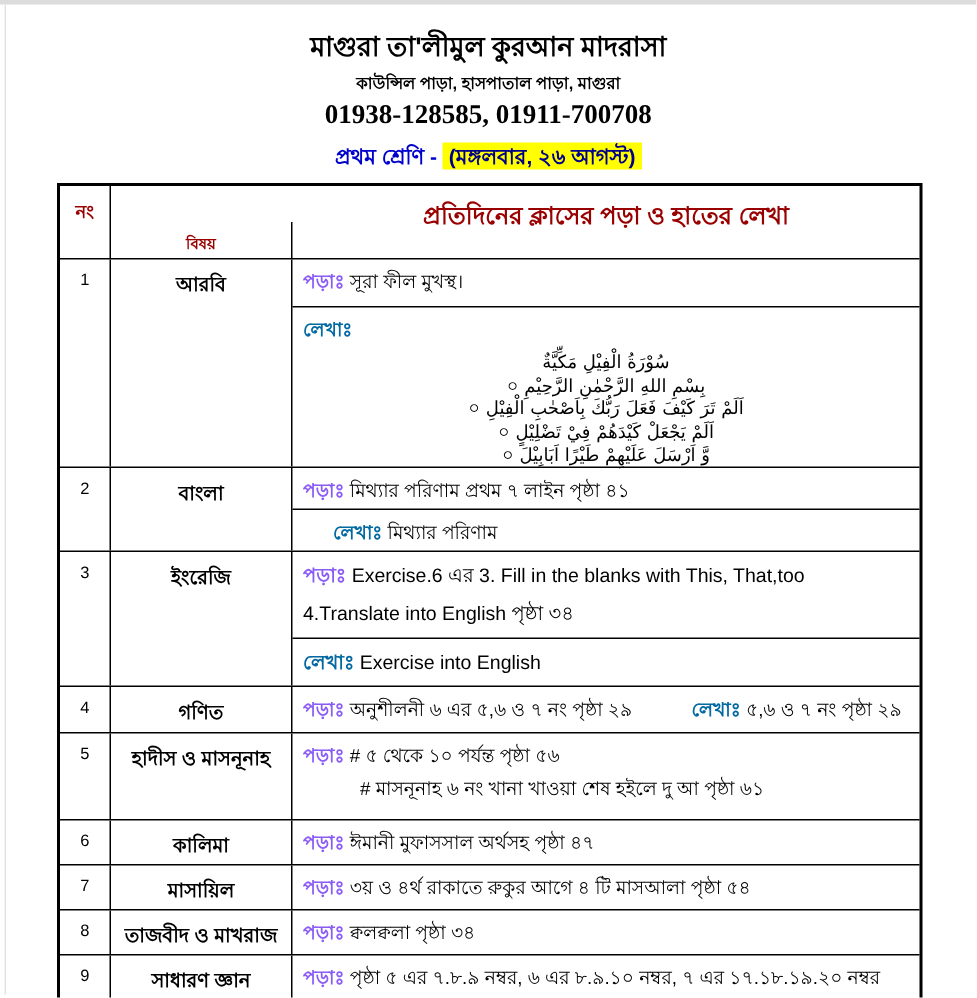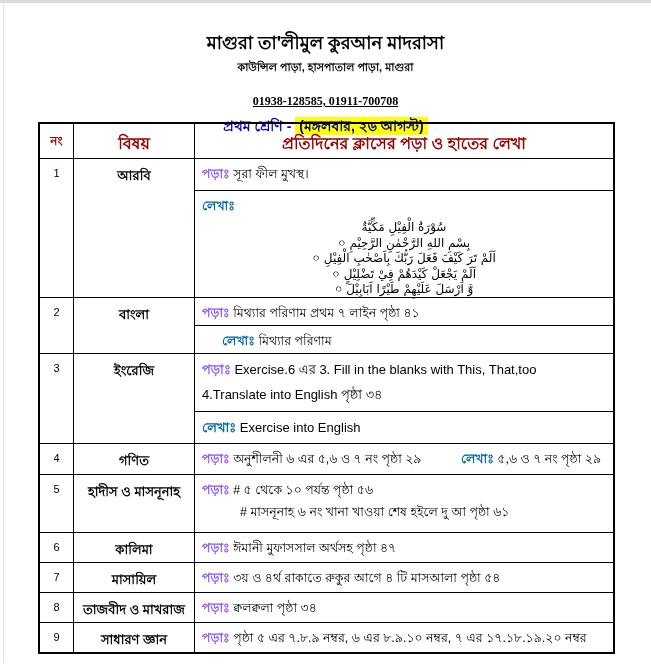--- a/index.html
+++ b/index.html
@@ -10,24 +10,24 @@
     font-family: "Liberation Sans", "DejaVu Sans", sans-serif;
     color: #000;
   }
   .page { position: relative; width: 651px; height: 665px; }
 
   
   .edge-top  { position: absolute; top: 0; left: 0; width: 651px; height: 3px; background: #dcdcdc; }
   .edge-left { position: absolute; top: 3px; left: 3px; width: 1px; height: 660px; background: #e3e3e3; }
 
   
-  .header { position: absolute; top: 32px; left: 0; width: 651px; text-align: center; }
+  .header { position: absolute; top: 20px; left: 0; width: 651px; text-align: center; }
   .title   { font-size: 18px; font-weight: bold; line-height: 22px; }
   .address { font-size: 11px; font-weight: bold; margin-top: 5px; }
-  .phone   { font-size: 12px; font-weight: bold; margin-top: 16px; font-family: "Liberation Serif", "DejaVu Serif", serif; text-decoration: underline; }
+  .phone   { font-size: 18px; font-weight: bold; margin-top: 0; font-family: "Liberation Serif", "DejaVu Serif", serif; }
   .classline { font-size: 14px; font-weight: bold; margin-top: 6px; color: #0000CC; }
   .date-badge { background: #FFFF00; color: #00008B; padding: 1px 4px; }
 
   
   .hw-table {
     position: absolute; left: 38px; top: 122px; width: 577px;
     border: 2px solid #000; box-sizing: border-box;
     font-size: 12.5px;
   }
   .trow { display: flex; border-top: 1px solid #000; align-items: stretch; }
@@ -41,21 +41,21 @@
     width: 121px; flex: 0 0 121px; border-right: 1px solid #000;
     text-align: center; padding-top: 7px; font-weight: bold; font-size: 13px;
   }
   .c-main { flex: 1 1 auto; min-width: 0; }
 
   
   .hrow .c-no, .hrow .c-sub, .hrow .c-main {
     color: #990000; font-weight: bold; text-align: center;
   }
   .hrow .c-no   { padding-top: 8px; font-size: 12px; }
-  .hrow .c-sub  { padding-top: 7px; font-size: 16px; }
+  .hrow .c-sub  { padding-top: 7px; font-size: 10px; margin-top: 24px; }
   .hrow .c-main { padding-top: 7px; font-size: 16px; height: 30px; box-sizing: border-box; }
 
   
   .sub { box-sizing: border-box; padding: 6px 7px 0 7px; }
   .sub.split { border-bottom: 1px solid #000; }
   .h32  { height: 32px; }
   .h106 { height: 106px; }
   .h28  { height: 28px; }
   .h27  { height: 27px; margin-left: 20px; }
   .h58  { height: 58px; }

